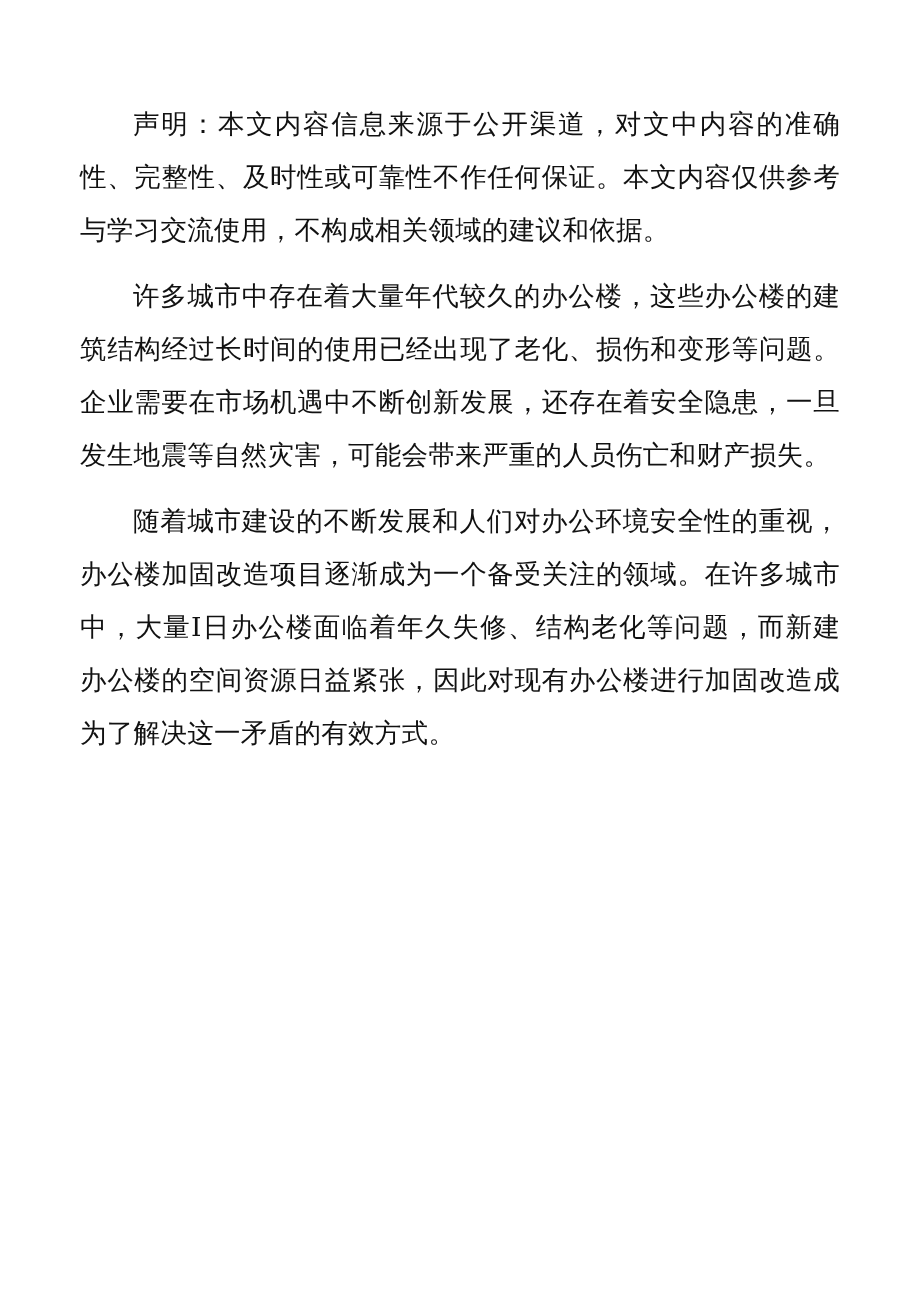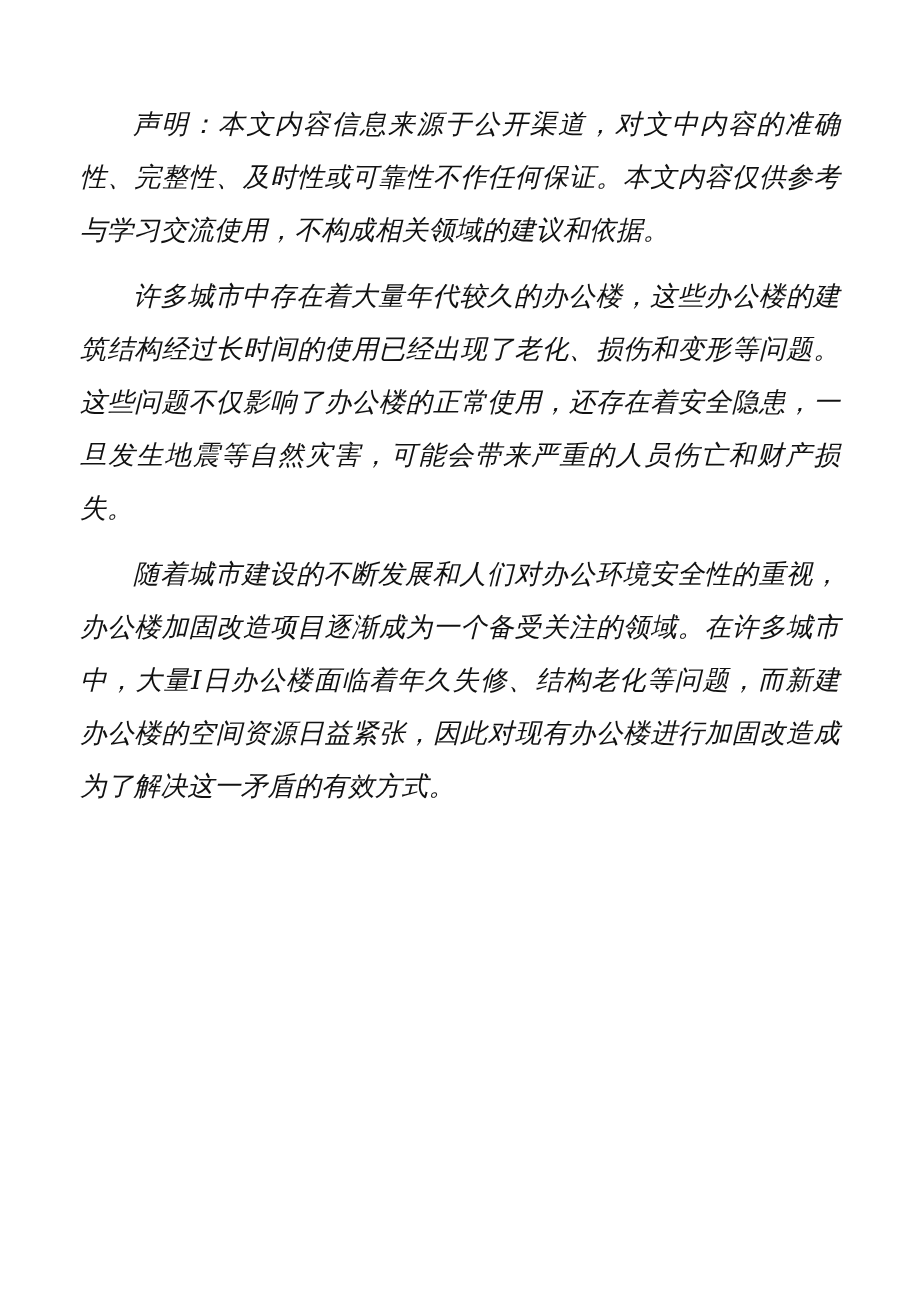--- a/index.html
+++ b/index.html
@@ -13,24 +13,23 @@
     font-size: 26.5px;
     line-height: 53px;
     color: #111111;
     letter-spacing: 0.3px;
   }
   .para {
     margin: 0 0 13px 0;
     text-indent: 2em;
     text-align: justify;
     text-align-last: left;
-    font-style: italic;
   }
 </style>
 </head>
 <body>
 
 <div class="page">
   <p class="para">声明：本文内容信息来源于公开渠道，对文中内容的准确性、完整性、及时性或可靠性不作任何保证。本文内容仅供参考与学习交流使用，不构成相关领域的建议和依据。</p>
-  <p class="para">许多城市中存在着大量年代较久的办公楼，这些办公楼的建筑结构经过长时间的使用已经出现了老化、损伤和变形等问题。这些问题不仅影响了办公楼的正常使用，还存在着安全隐患，一旦发生地震等自然灾害，可能会带来严重的人员伤亡和财产损失。</p>
+  <p class="para">许多城市中存在着大量年代较久的办公楼，这些办公楼的建筑结构经过长时间的使用已经出现了老化、损伤和变形等问题。企业需要在市场机遇中不断创新发展，还存在着安全隐患，一旦发生地震等自然灾害，可能会带来严重的人员伤亡和财产损失。</p>
   <p class="para">随着城市建设的不断发展和人们对办公环境安全性的重视，办公楼加固改造项目逐渐成为一个备受关注的领域。在许多城市中，大量I日办公楼面临着年久失修、结构老化等问题，而新建办公楼的空间资源日益紧张，因此对现有办公楼进行加固改造成为了解决这一矛盾的有效方式。</p>
 
 </div>
 
 </body></html>

